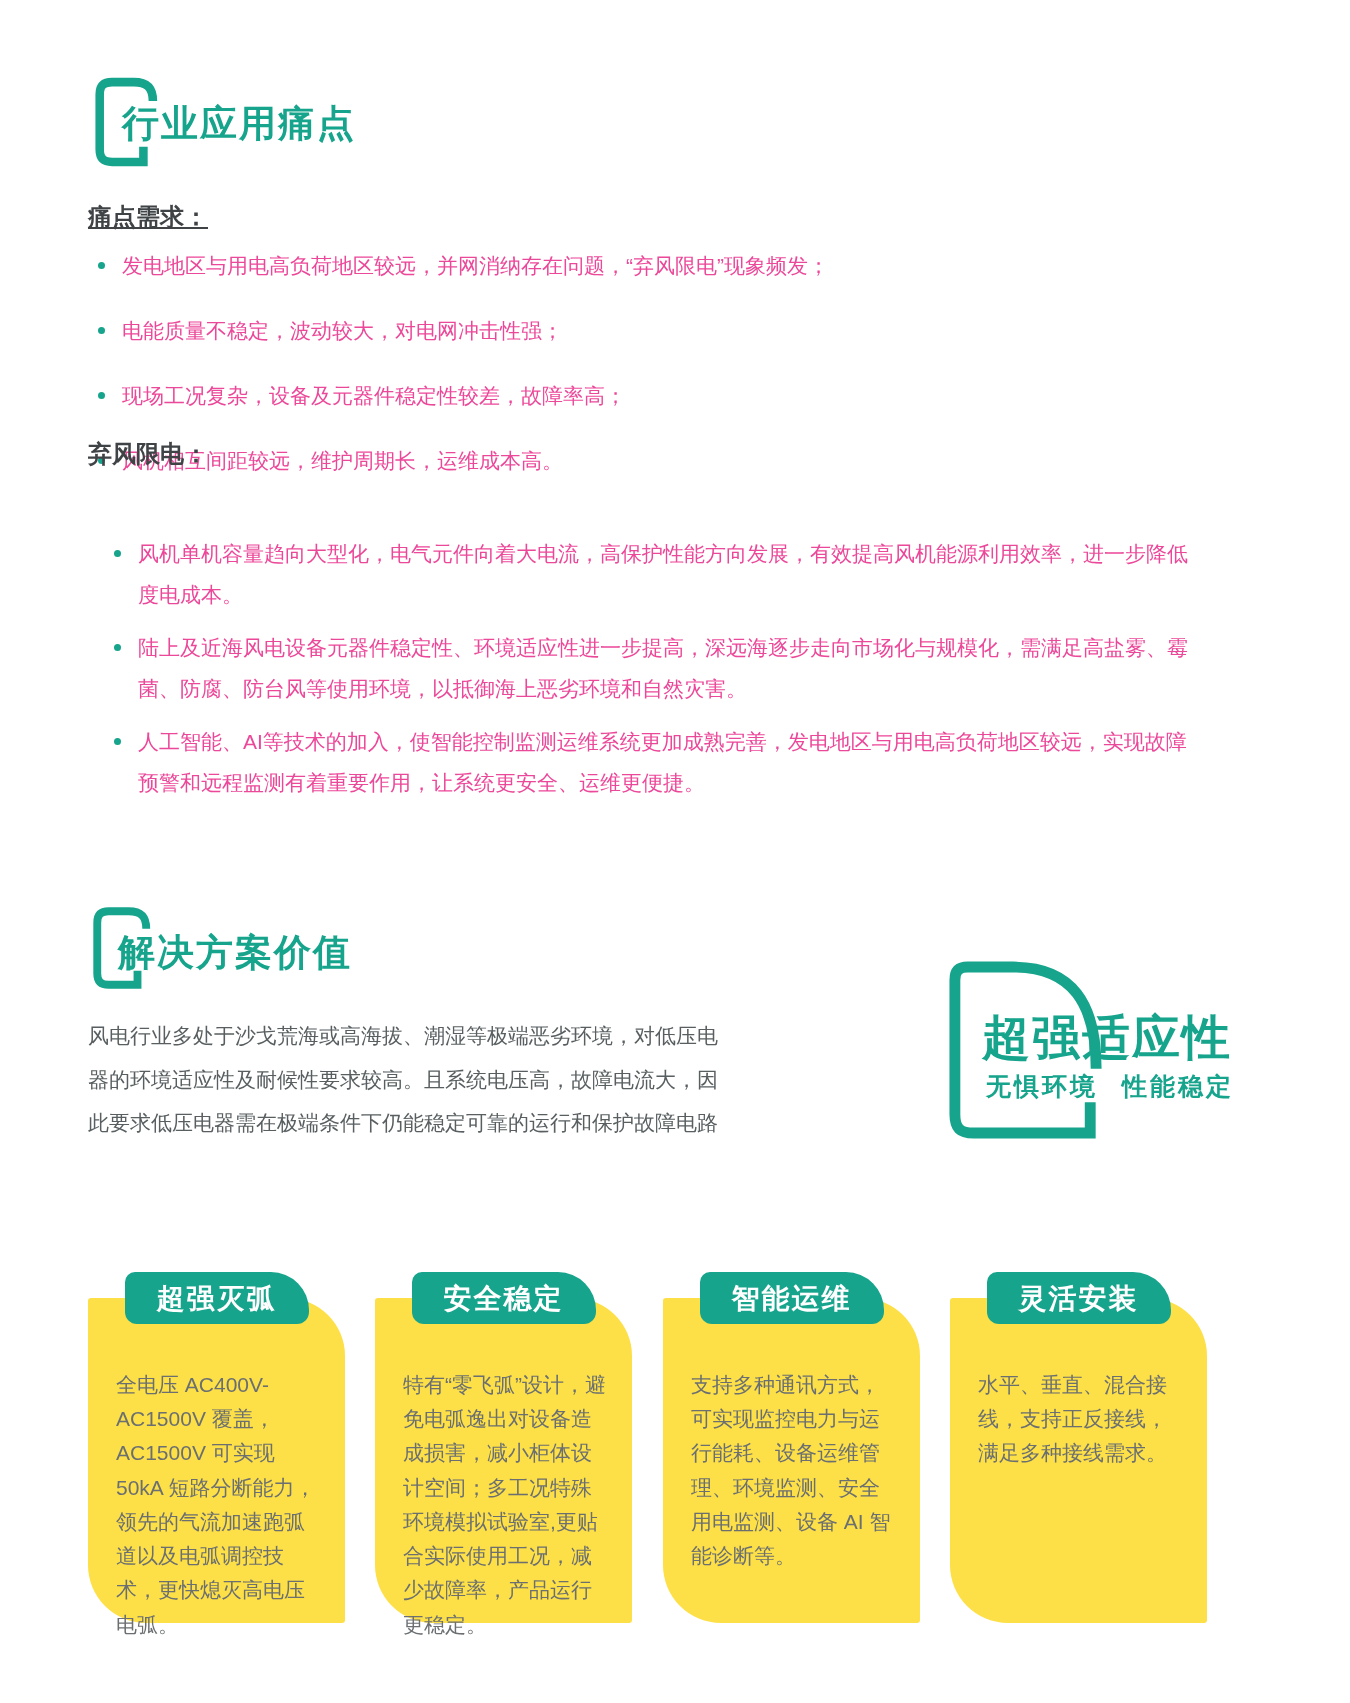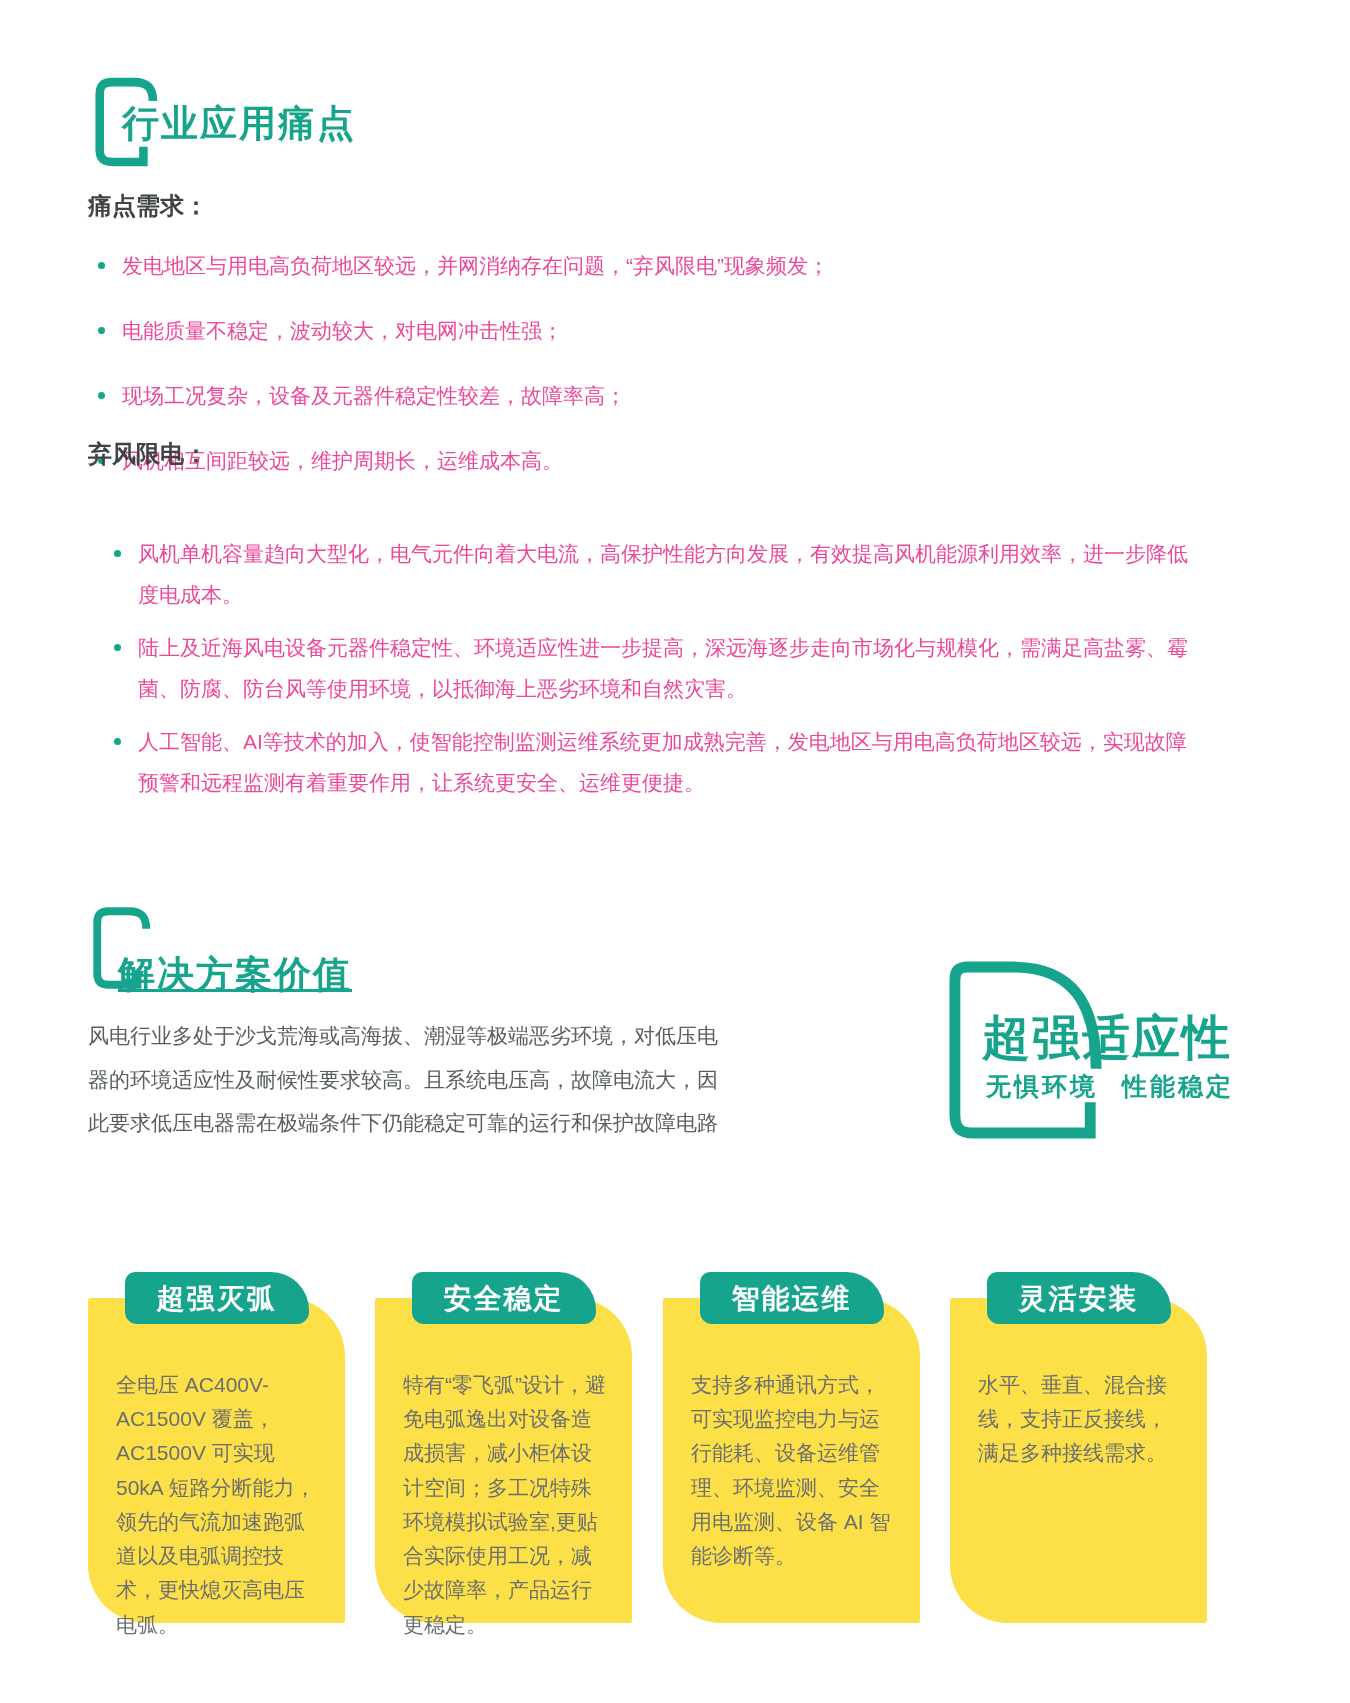--- a/index.html
+++ b/index.html
@@ -37,41 +37,41 @@
 </head>
 <body>
 
 <div class="page">
 
   <svg class="bracket-svg" style="left:94px;top:76px;" width="76" height="92" viewBox="0 0 80 96" aria-hidden="true">
     <path d="M62 26 C62 11 55 6 42 6 L19 6 C10 6 6 10 6 19 L6 77 C6 86 10 90 19 90 L52 90 L52 74" fill="none" stroke="#17a48c" stroke-width="9"></path>
   </svg>
   <div class="sec-title" style="left:122px;top:99px;">行业应用痛点</div>
 
-  <div class="sub-heading" style="left:88px;top:190px;">痛点需求：</div>
+  <div class="sub-heading" style="left:88px;top:201px;text-decoration:underline;">痛点需求：</div>
 
   <ul class="bullet-list sparse" style="left:88px;top:246px;width:1120px;">
     <li>发电地区与用电高负荷地区较远，并网消纳存在问题，“弃风限电”现象频发；</li>
     <li>电能质量不稳定，波动较大，对电网冲击性强；</li>
     <li>现场工况复杂，设备及元器件稳定性较差，故障率高；</li>
     <li>风机相互间距较远，维护周期长，运维成本高。</li>
   </ul>
 
   <div class="sub-heading" style="left:88px;top:438px;">弃风限电：</div>
 
   <ul class="bullet-list trend" style="left:104px;top:494px;width:1090px;margin-top:40px;">
     <li>风机单机容量趋向大型化，电气元件向着大电流，高保护性能方向发展，有效提高风机能源利用效率，进一步降低度电成本。</li>
     <li>陆上及近海风电设备元器件稳定性、环境适应性进一步提高，深远海逐步走向市场化与规模化，需满足高盐雾、霉菌、防腐、防台风等使用环境，以抵御海上恶劣环境和自然灾害。</li>
     <li>人工智能、AI等技术的加入，使智能控制监测运维系统更加成熟完善，发电地区与用电高负荷地区较远，实现故障预警和远程监测有着重要作用，让系统更安全、运维更便捷。</li>
   </ul>
 
   <svg class="bracket-svg" style="left:90px;top:906px;" width="74" height="84" viewBox="0 0 80 96" aria-hidden="true">
     <path d="M62 26 C62 11 55 6 42 6 L19 6 C10 6 6 10 6 19 L6 77 C6 86 10 90 19 90 L52 90 L52 74" fill="none" stroke="#17a48c" stroke-width="9"></path>
   </svg>
-  <div class="sec-title" style="left:118px;top:950px;text-decoration:underline;">解决方案价值</div>
+  <div class="sec-title" style="left:118px;top:928px;">解决方案价值</div>
 
   <div class="solution-par">风电行业多处于沙戈荒海或高海拔、潮湿等极端恶劣环境，对低压电器的环境适应性及耐候性要求较高。且系统电压高，故障电流大，因此要求低压电器需在极端条件下仍能稳定可靠的运行和保护故障电路</div>
 
   <div class="badge">
     <svg class="bracket-svg" style="left:0;top:0;" width="162" height="186" viewBox="0 0 164 188" aria-hidden="true">
       <path d="M152 112 C152 46 128 9 68 9 L22 9 C13 9 9 13 9 22 L9 158 C9 172 14 177 28 177 L146 177 L146 146" fill="none" stroke="#17a48c" stroke-width="11"></path>
     </svg>
     <div class="badge-title">超强适应性</div>
     <div class="badge-sub">无惧环境 性能稳定</div>
   </div>

